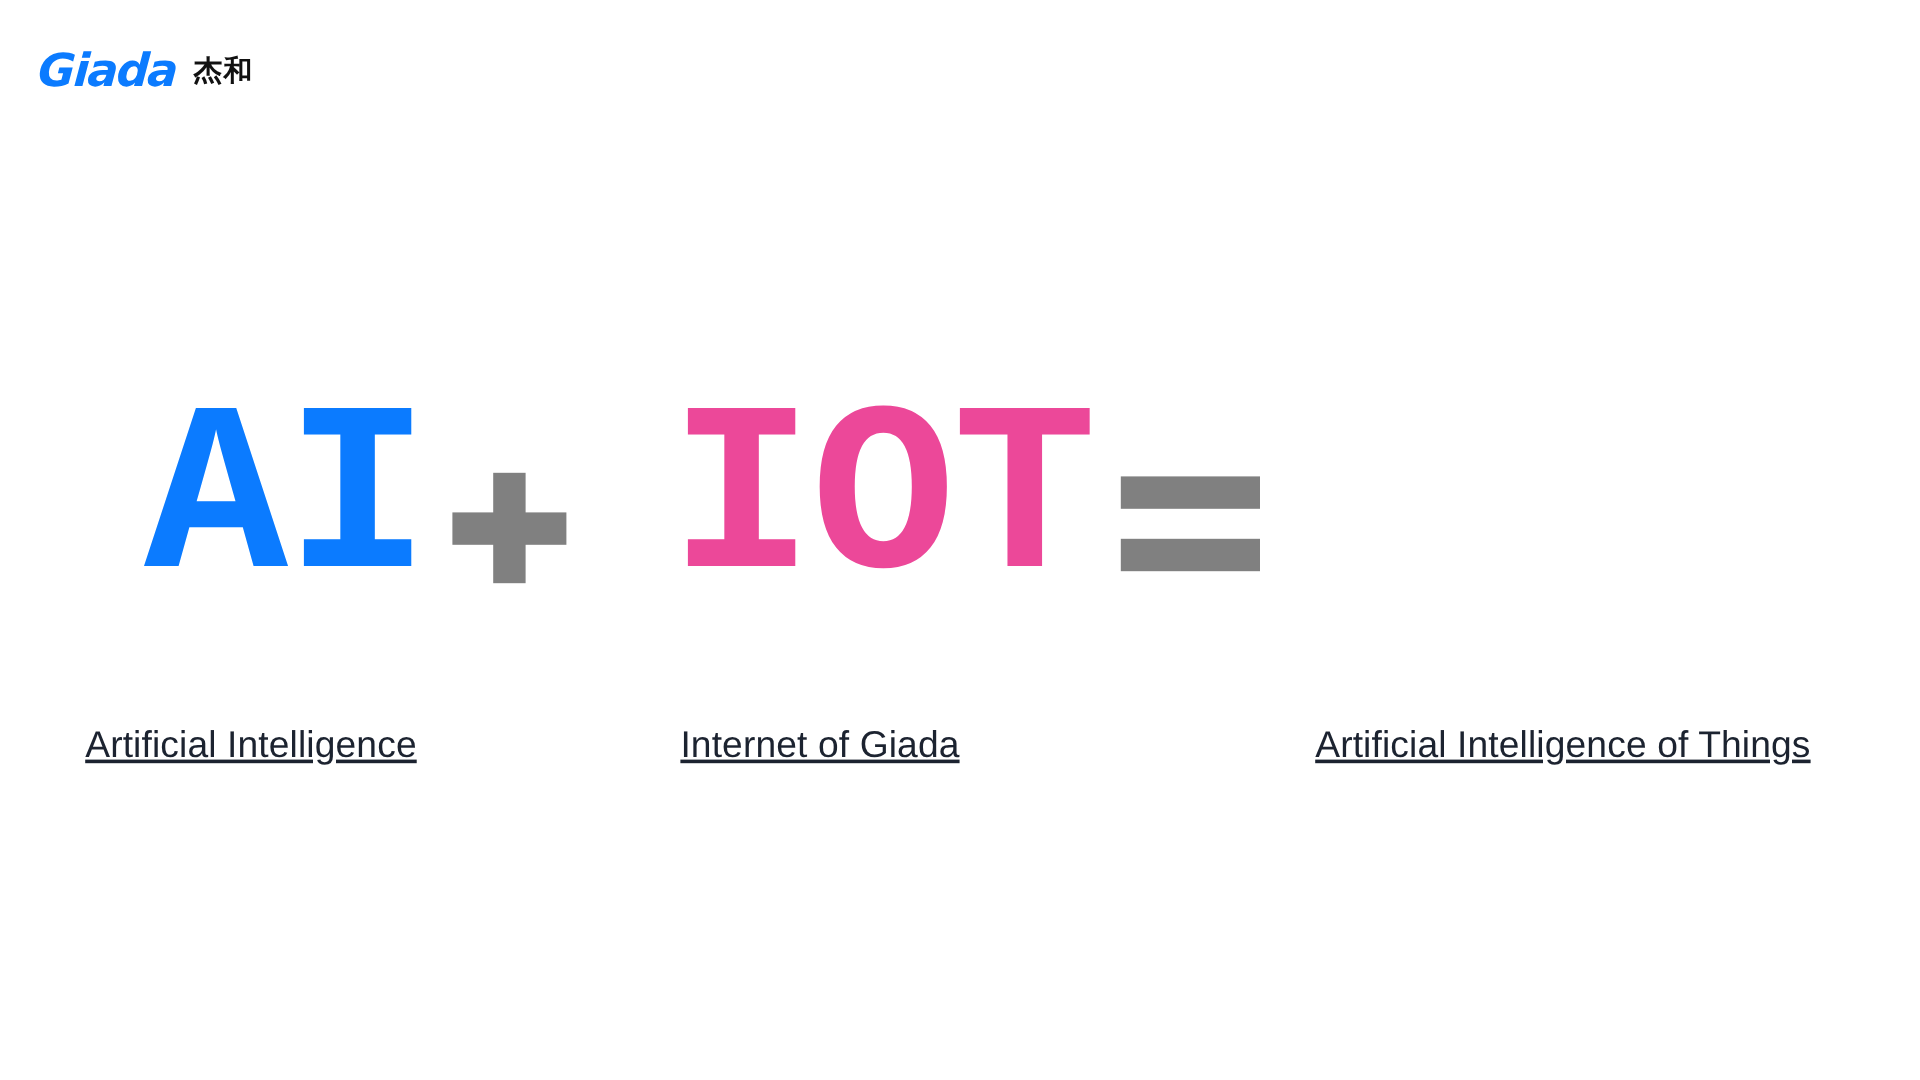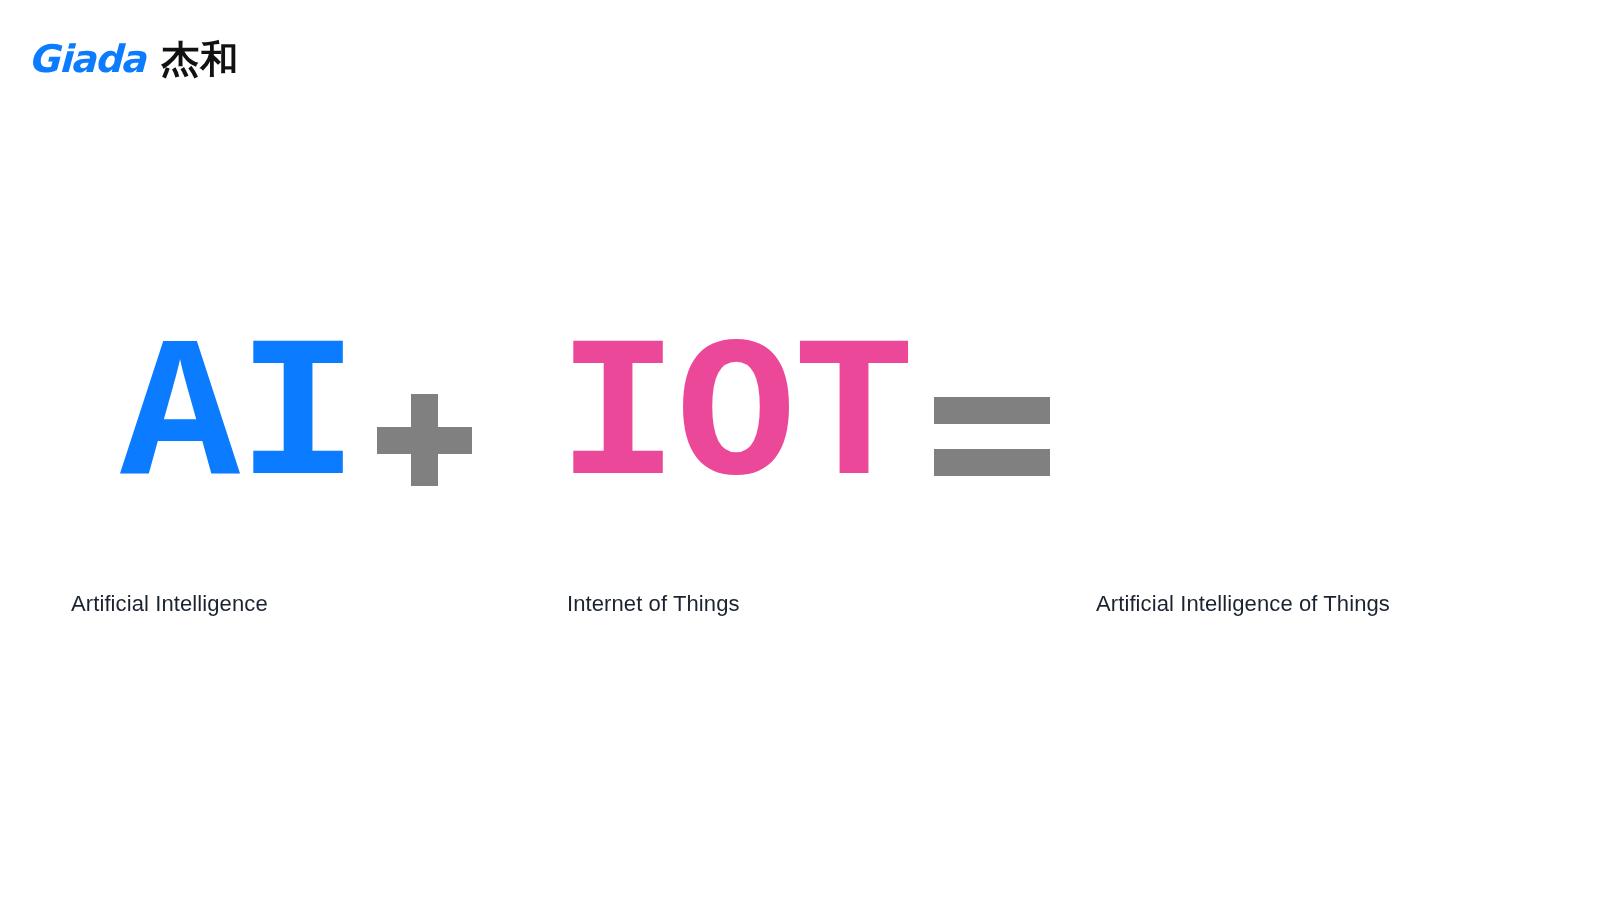--- a/index.html
+++ b/index.html
@@ -39,21 +39,21 @@
     font-size: 38px;
     line-height: 1;
     letter-spacing: -1.5px;
     color: #0B7BFF;
     transform: skewX(-4deg);
     white-space: nowrap;
   }
   .brand-cn {
     font-family: "DejaVu Sans", sans-serif;
     font-weight: 700;
-    font-size: 38px;
+    font-size: 24px;
     line-height: 1;
     letter-spacing: 1px;
     color: #111111;
     white-space: nowrap;
   }
 
   
   .equation {
     position: absolute;
     left: 0;
@@ -115,28 +115,29 @@
     width: 116px;
     height: 27px;
     background: #808080;
   }
   .op-equals .bar.top    { top: 0; }
   .op-equals .bar.bottom { top: 52px; }
 
   
   .caption {
     position: absolute;
-    top: 586px;
+    top: 603px;
     font-family: "Liberation Sans", sans-serif;
     font-weight: 400;
-    font-size: 22px;
+    font-size: 31px;
     line-height: 36px;
     letter-spacing: 0.1px;
     color: #1C2330;
     white-space: nowrap;
+    text-decoration: underline;
   }
   .caption.c1 { left: 71px;   }
   .caption.c2 { left: 567px;  }
   .caption.c3 { left: 1096px; }
 </style>
 </head>
 <body>
 
 <div class="slide">
 
@@ -158,17 +159,17 @@
 
     <span class="op-equals">
       <span class="bar top"></span>
       <span class="bar bottom"></span>
     </span>
 
   </div>
 
   <div class="caption c1">Artificial Intelligence</div>
 
-  <div class="caption c2">Internet of Things</div>
+  <div class="caption c2">Internet of Giada</div>
 
   <div class="caption c3">Artificial Intelligence of Things</div>
 
 </div>
 
 </body></html>

